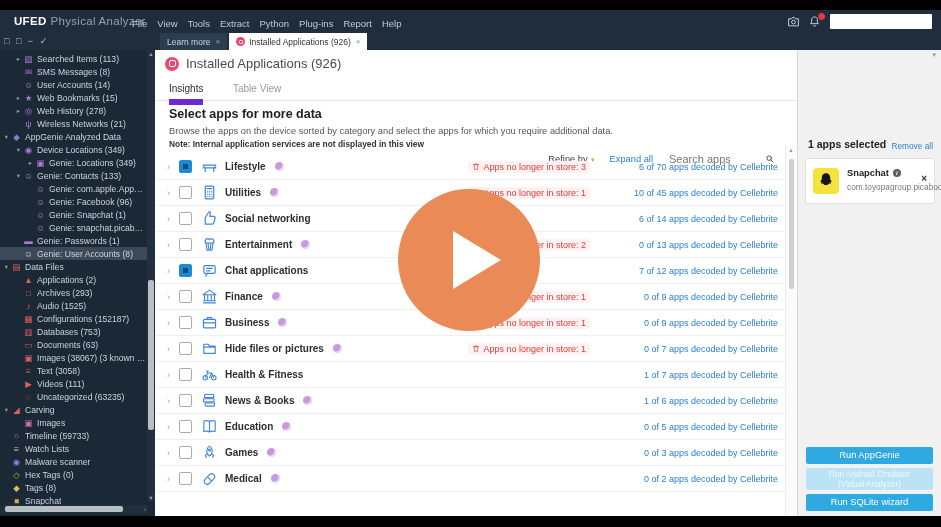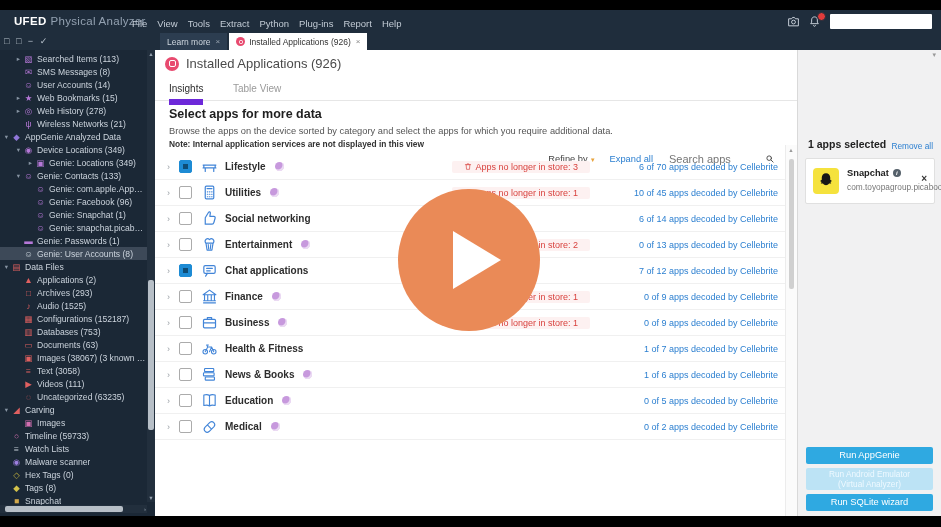--- a/index.html
+++ b/index.html
@@ -67,21 +67,21 @@
   .crow{display:flex;align-items:center;height:25px;padding:0 8px 0 12px;border-bottom:1px solid #f0f0f0;}
   .rarr{width:12px;color:#9aa0a6;font-size:9px;flex:none;}
   .rarr::before{content:"\203A";}
   .cb{width:11px;height:11px;border:1px solid #ababab;border-radius:2px;background:#fff;flex:none;position:relative;}
   .cb.on{background:#1d8bd4;border-color:#1d8bd4;}
   .cb.on::after{content:"";position:absolute;inset:3px;background:#0e4c75;}
   .cicon{width:17px;height:17px;margin:0 7px 0 9px;color:#4285d8;flex:none;}
   .clabel{font-size:10px;font-weight:bold;color:#2d2d2d;white-space:nowrap;}
   .genie{width:9px;height:9px;border-radius:50%;background:#b06fd0;opacity:.7;margin-left:9px;flex:none;box-shadow:inset -1.5px -1.5px 0 rgba(255,255,255,.65);}
   .rspacer{flex:1;}
-  .warn{display:flex;align-items:center;gap:3px;color:#d8423e;font-size:9px;background:#fdf1f1;padding:1px 12px;border-radius:2px;margin-right:16px;white-space:nowrap;}
+  .warn{display:flex;align-items:center;gap:3px;color:#d8423e;font-size:9px;background:#fdf1f1;padding:1px 4px;border-radius:2px;margin-right:16px;white-space:nowrap;}
   .warn svg{width:8px;height:9px;flex:none;}
   .decoded{width:172px;text-align:right;color:#2b7fd0;font-size:9px;white-space:nowrap;flex:none;}
   .mgutter{position:absolute;right:0;top:95px;bottom:0;width:11px;background:#fbfbfb;border-left:1px solid #ececec;}
   .mgutter .garr{position:absolute;left:0;top:2px;width:10px;text-align:center;color:#999;font-size:5.5px;}
   .mgutter .thumb{position:absolute;left:2.5px;top:14px;width:5px;height:130px;background:#d0d0d0;border-radius:2px;}
   
   .rpanel{position:absolute;left:797px;top:50px;width:144px;height:466px;background:#f1f1f2;border-left:1px solid #d9d9d9;box-sizing:border-box;}
   .pchev{position:absolute;right:5px;top:1px;color:#999;font-size:7px;}
   .phead{position:absolute;left:10px;top:88px;font-size:10.5px;font-weight:bold;color:#222;}
   .removeall{position:absolute;right:8px;top:91px;font-size:8.3px;color:#2b7fd0;cursor:pointer;}
@@ -603,20 +603,37 @@
           <span class="warn">
             <svg>
               <use href="#i-trash"></use>
             </svg>
             <span>Apps no longer in store: 1</span>
           </span>
           <span class="decoded">0 of 9 apps decoded by Cellebrite</span>
         </div>
 
 
+        <div class="crow">
+          <span class="rarr"></span>
+          <span class="cb"></span>
+          <svg class="cicon">
+            <use href="#i-folder"></use>
+          </svg>
+          <span class="clabel">Hide files or pictures</span>
+          <span class="genie"></span>
+          <span class="rspacer"></span>
+          <span class="warn">
+            <svg>
+              <use href="#i-trash"></use>
+            </svg>
+            <span>Apps no longer in store: 1</span>
+          </span>
+          <span class="decoded">0 of 7 apps decoded by Cellebrite</span>
+        </div>
 
         <div class="crow">
           <span class="rarr"></span>
           <span class="cb"></span>
           <svg class="cicon">
             <use href="#i-bicycle"></use>
           </svg>
           <span class="clabel">Health &amp; Fitness</span>
 
           <span class="rspacer"></span>
@@ -643,20 +660,32 @@
           <svg class="cicon">
             <use href="#i-education"></use>
           </svg>
           <span class="clabel">Education</span>
           <span class="genie"></span>
           <span class="rspacer"></span>
 
           <span class="decoded">0 of 5 apps decoded by Cellebrite</span>
         </div>
 
+        <div class="crow">
+          <span class="rarr"></span>
+          <span class="cb"></span>
+          <svg class="cicon">
+            <use href="#i-rocket"></use>
+          </svg>
+          <span class="clabel">Games</span>
+          <span class="genie"></span>
+          <span class="rspacer"></span>
+
+          <span class="decoded">0 of 3 apps decoded by Cellebrite</span>
+        </div>
 
         <div class="crow">
           <span class="rarr"></span>
           <span class="cb"></span>
           <svg class="cicon">
             <use href="#i-pills"></use>
           </svg>
           <span class="clabel">Medical</span>
           <span class="genie"></span>
           <span class="rspacer"></span>

